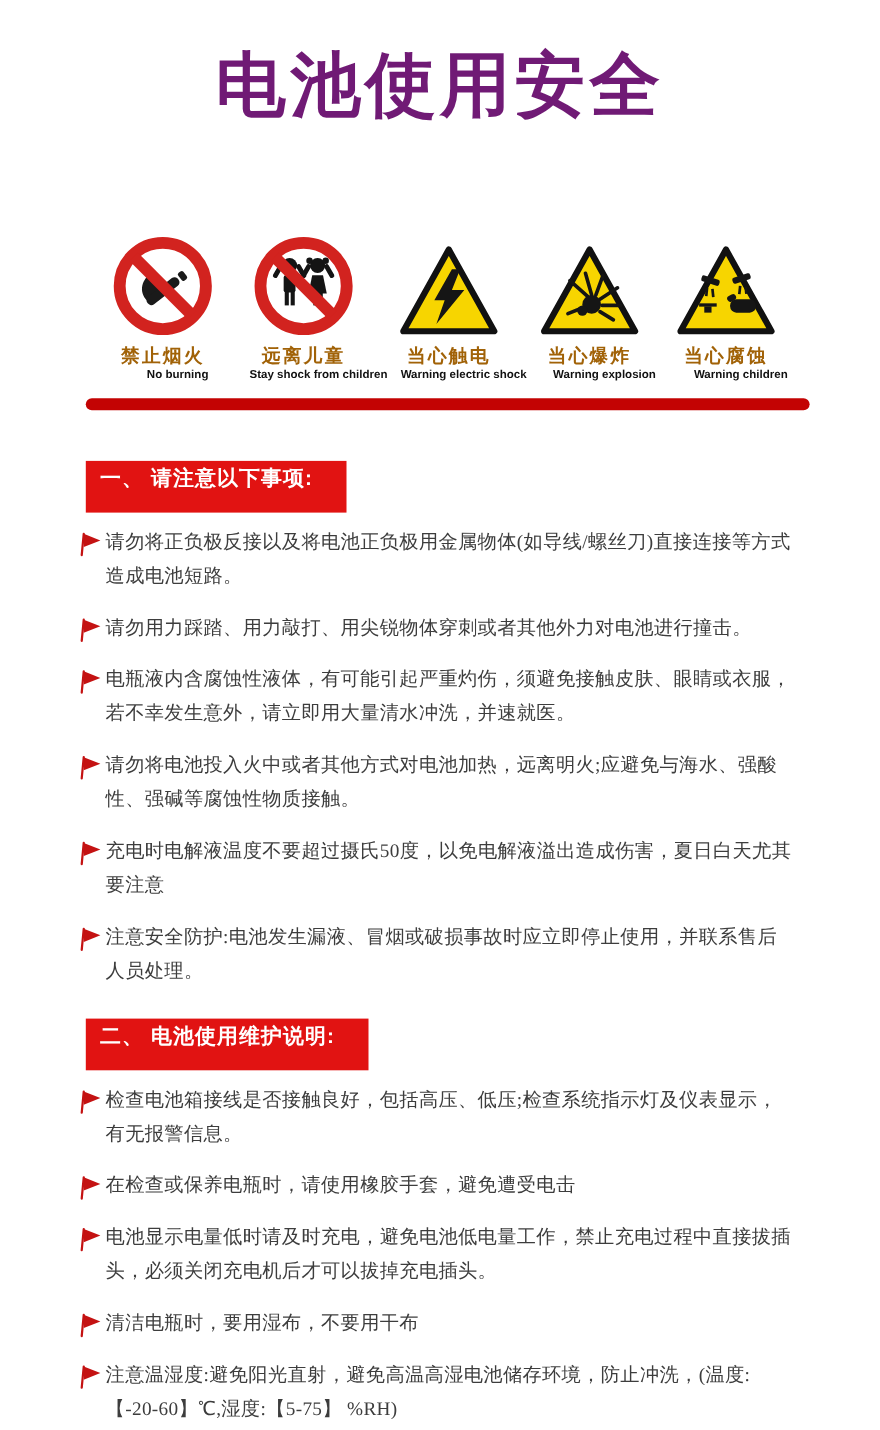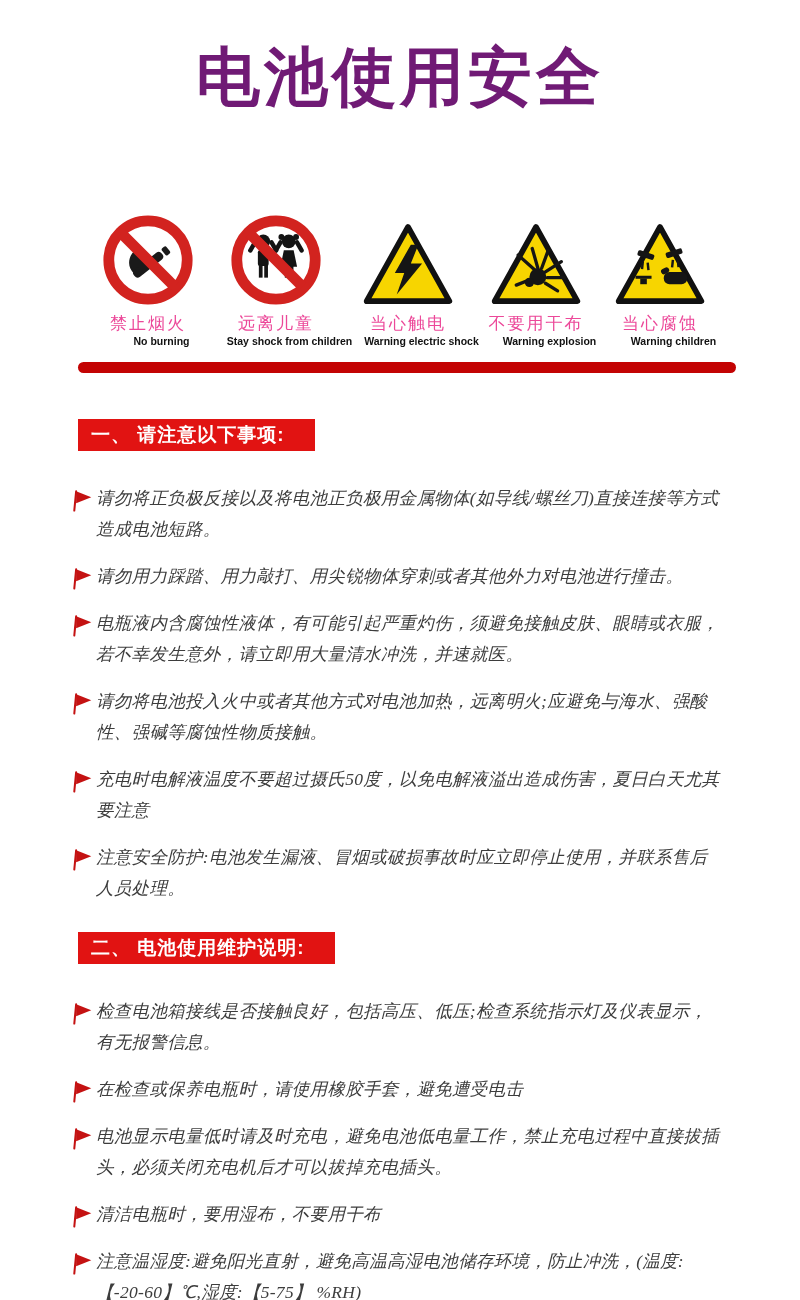--- a/index.html
+++ b/index.html
@@ -9,34 +9,34 @@
     margin:0;padding-top:34px;text-align:center;
     font-size:64px;font-weight:900;color:#701a75;letter-spacing:4px;
     font-family:"Liberation Sans",sans-serif;
   }
 
   .icons-row{display:flex;justify-content:space-between;margin:86px 78px 0 86px;}
   .icon-item{display:flex;flex-direction:column;align-items:center;width:132px;}
   .sign-box{height:102px;display:flex;align-items:flex-end;justify-content:center;}
   .sign-box svg.circle-sign{width:98px;height:98px;}
   .sign-box svg.tri-sign{width:94px;height:90px;}
-  .zh-label{font-size:17px;font-weight:400;color:#ec4899;margin-top:3px;letter-spacing:2px;white-space:nowrap;}
+  .zh-label{font-size:17px;font-weight:700;color:#a16207;margin-top:3px;letter-spacing:2px;white-space:nowrap;}
   .en-label{font-size:10.5px;font-weight:700;color:#111;margin-top:0;white-space:nowrap;letter-spacing:0;padding-left:27px;}
 
   .red-bar{height:11px;background:#c30303;border-radius:6px;margin:15px 64px 0 78px;}
 
   .section{margin:0 60px 0 78px;}
   .section-1{margin-top:46px;}
   .section-2{margin-top:28px;}
   .sec-head{
     display:inline-block;background:#e11312;color:#ffffff;
     font-size:19px;font-weight:700;letter-spacing:1px;
-    padding:3px 30px 3px 13px;
+    padding:3px 30px 18px 13px;
   }
-  .bullets{margin-top:32px;font-style:italic;}
+  .bullets{margin-top:11px;}
   .bullet{display:flex;margin-bottom:16px;}
   .flag{flex:0 0 24px;width:24px;margin-left:-6px;margin-top:5px;}
   .flag svg{width:22px;height:25px;display:block;}
   .bullet p{
     margin:0;width:624px;
     font-size:17.5px;line-height:31px;color:#3d3d3d;letter-spacing:0.3px;
     font-family:"Liberation Serif",serif;
   }
 </style>
 </head>
@@ -112,21 +112,21 @@
             <line x1="56" y1="52" x2="63" y2="33"></line>
             <line x1="60" y1="56" x2="77" y2="45"></line>
             <line x1="62" y1="62" x2="80" y2="62"></line>
             <line x1="60" y1="68" x2="73" y2="76"></line>
             <line x1="44" y1="64" x2="29" y2="70"></line>
           </g>
           <circle cx="52" cy="61" r="9" fill="#151515"></circle>
           <circle cx="43" cy="67" r="5" fill="#151515"></circle>
         </svg>
       </span>
-      <div class="zh-label">不要用干布</div>
+      <div class="zh-label">当心爆炸</div>
       <div class="en-label">Warning explosion</div>
     </div>
 
     <div class="icon-item">
       <span class="sign-box">
         <svg class="tri-sign" viewBox="0 0 100 95">
           <path d="M50,8 L94,87 L6,87 Z" fill="#f7d500" stroke="#111" stroke-width="6" stroke-linejoin="round"></path>
           <g fill="#151515">
             <rect x="26" y="35" width="18" height="6" rx="2" transform="rotate(18 35 38)"></rect>
             <rect x="30" y="45" width="2.6" height="8" transform="rotate(6 31 49)"></rect>

